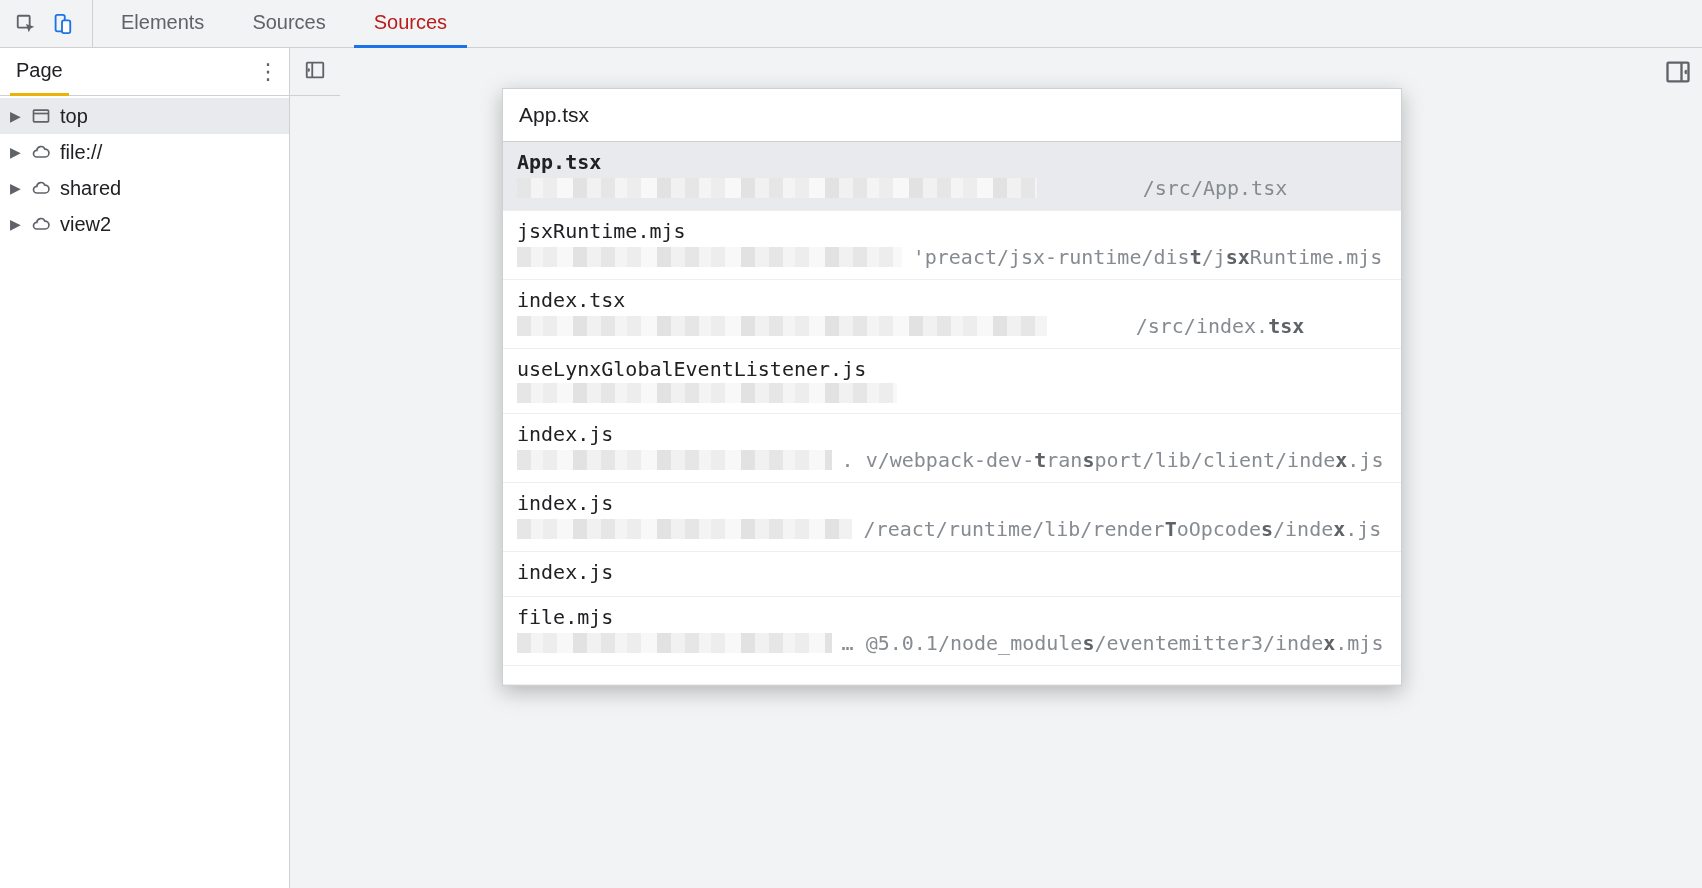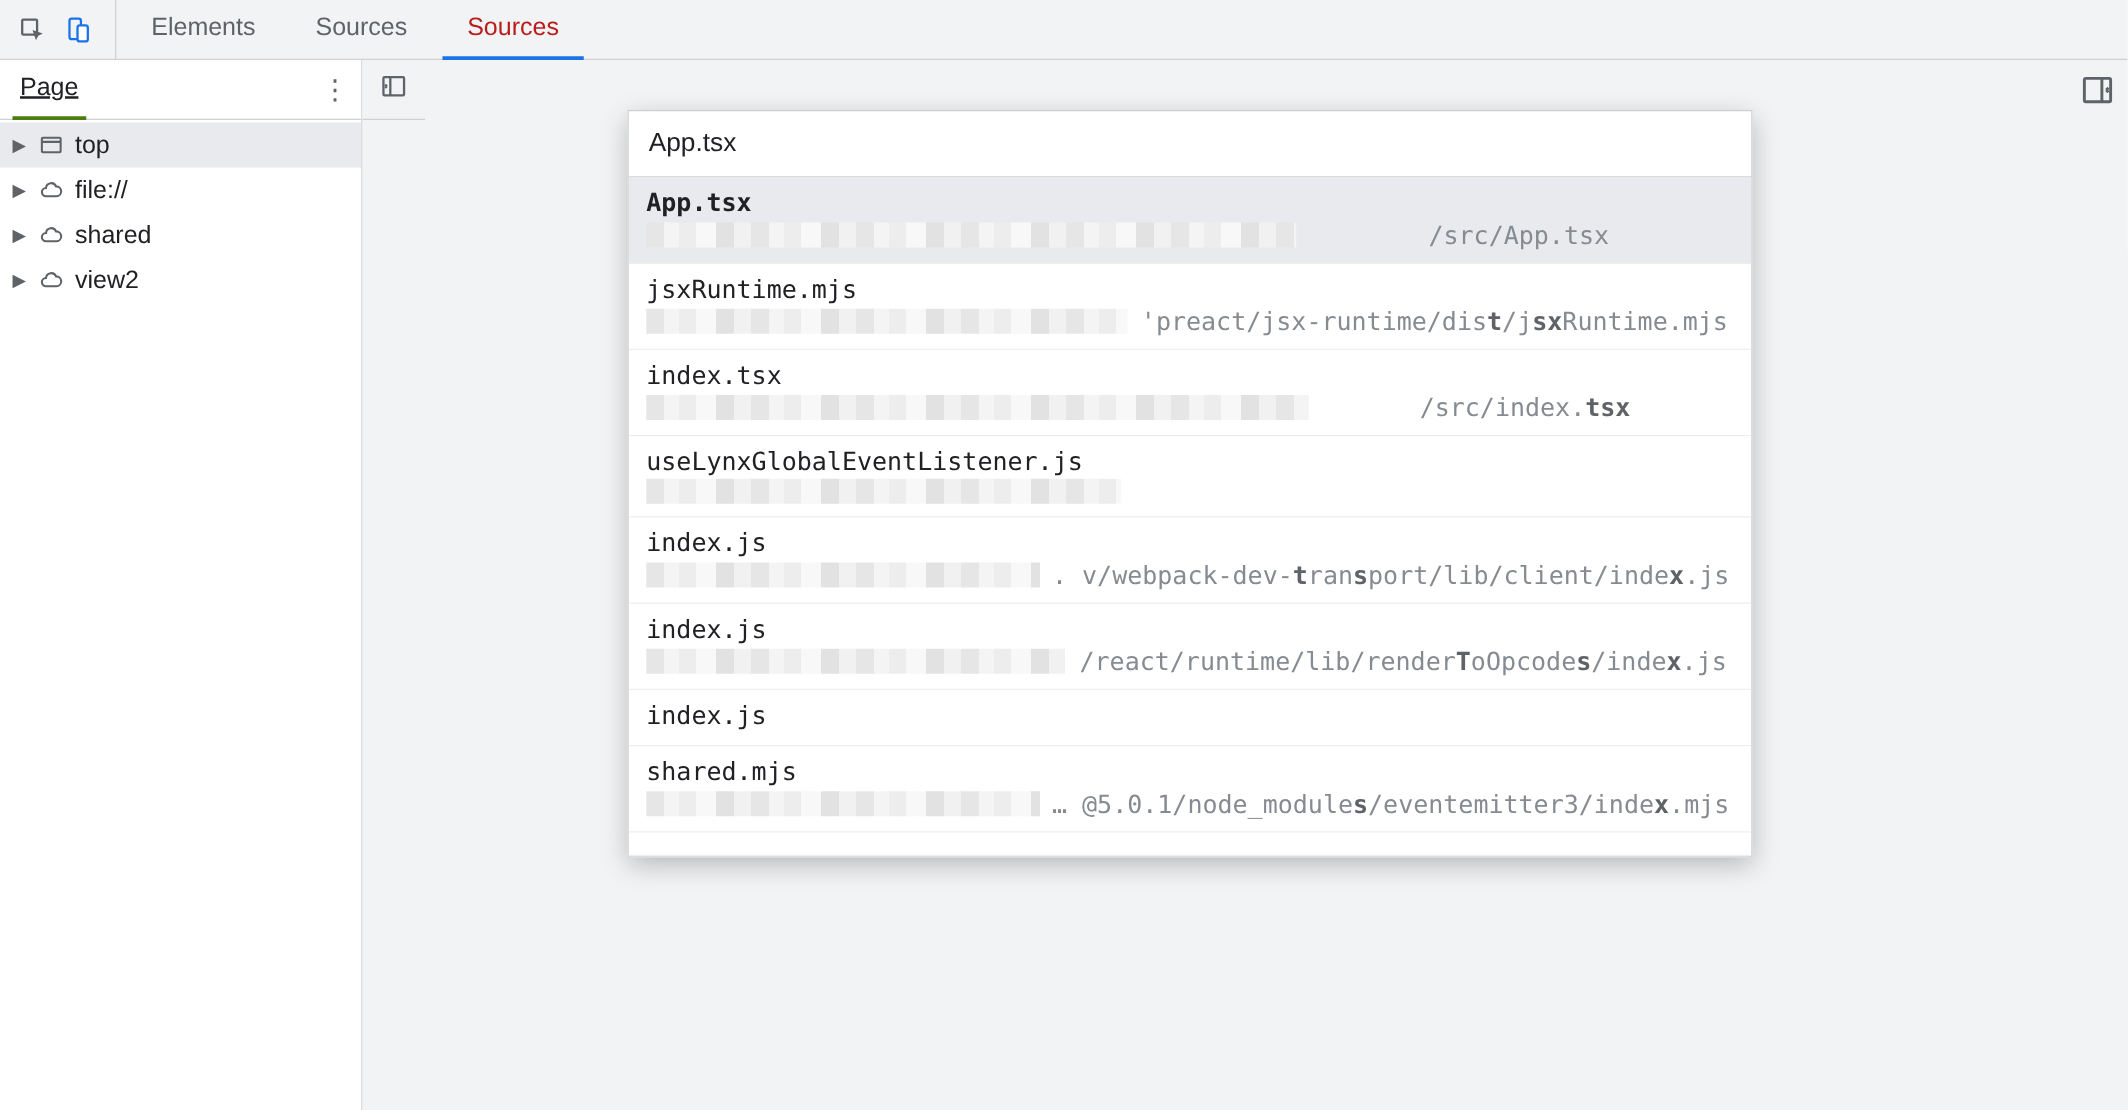--- a/index.html
+++ b/index.html
@@ -72,23 +72,22 @@
   justify-content: space-between;
   padding: 0 10px;
 }
 .pane-tab {
   font-size: 20px;
   color: #202124;
   padding: 0 6px;
   height: 100%;
   display: flex;
   align-items: center;
-  border-bottom: 3px solid #4d7c0f;
+  border-bottom: 3px solid #eab308;
   margin-bottom: -1px;
-  text-decoration: underline;
 }
 .kebab { font-size: 22px; color: #5f6368; cursor: pointer; }
 .tree {
   flex: 1;
   overflow: auto;
   padding-top: 2px;
 }
 .tree-item {
   display: flex;
   align-items: center;
@@ -325,21 +324,21 @@
             <div class="result-name">index.js</div>
             <div class="result-path-row">
               <div class="pixelated" style="width:335px"></div>
               <div class="result-path" style="flex:1">/react/runtime/lib/render<b>T</b>oOpcode<b>s</b>/inde<b>x</b>.js</div>
             </div>
           </div>
           <div class="result-item">
             <div class="result-name">index.js</div>
           </div>
           <div class="result-item">
-            <div class="result-name">shared.mjs</div>
+            <div class="result-name">file.mjs</div>
             <div class="result-path-row">
               <div class="pixelated" style="width:315px"></div>
               <div class="result-path" style="flex:1">… @5.0.1/node_module<b>s</b>/eventemitter3/inde<b>x</b>.mjs</div>
             </div>
           </div>
           <div class="result-item"></div>
         </div>
     </div>
   </div>
 </div>

